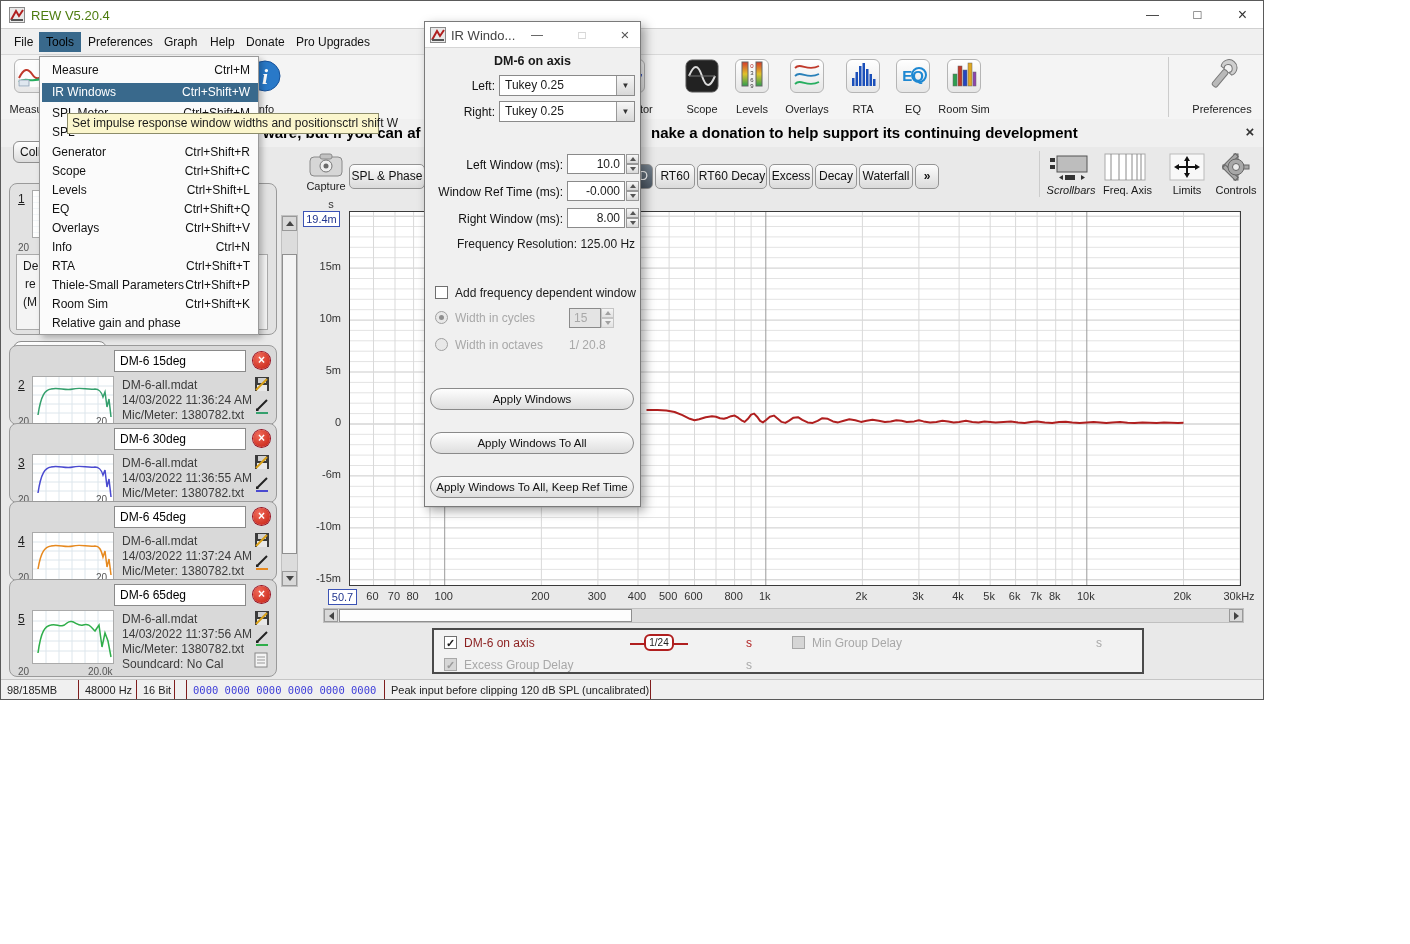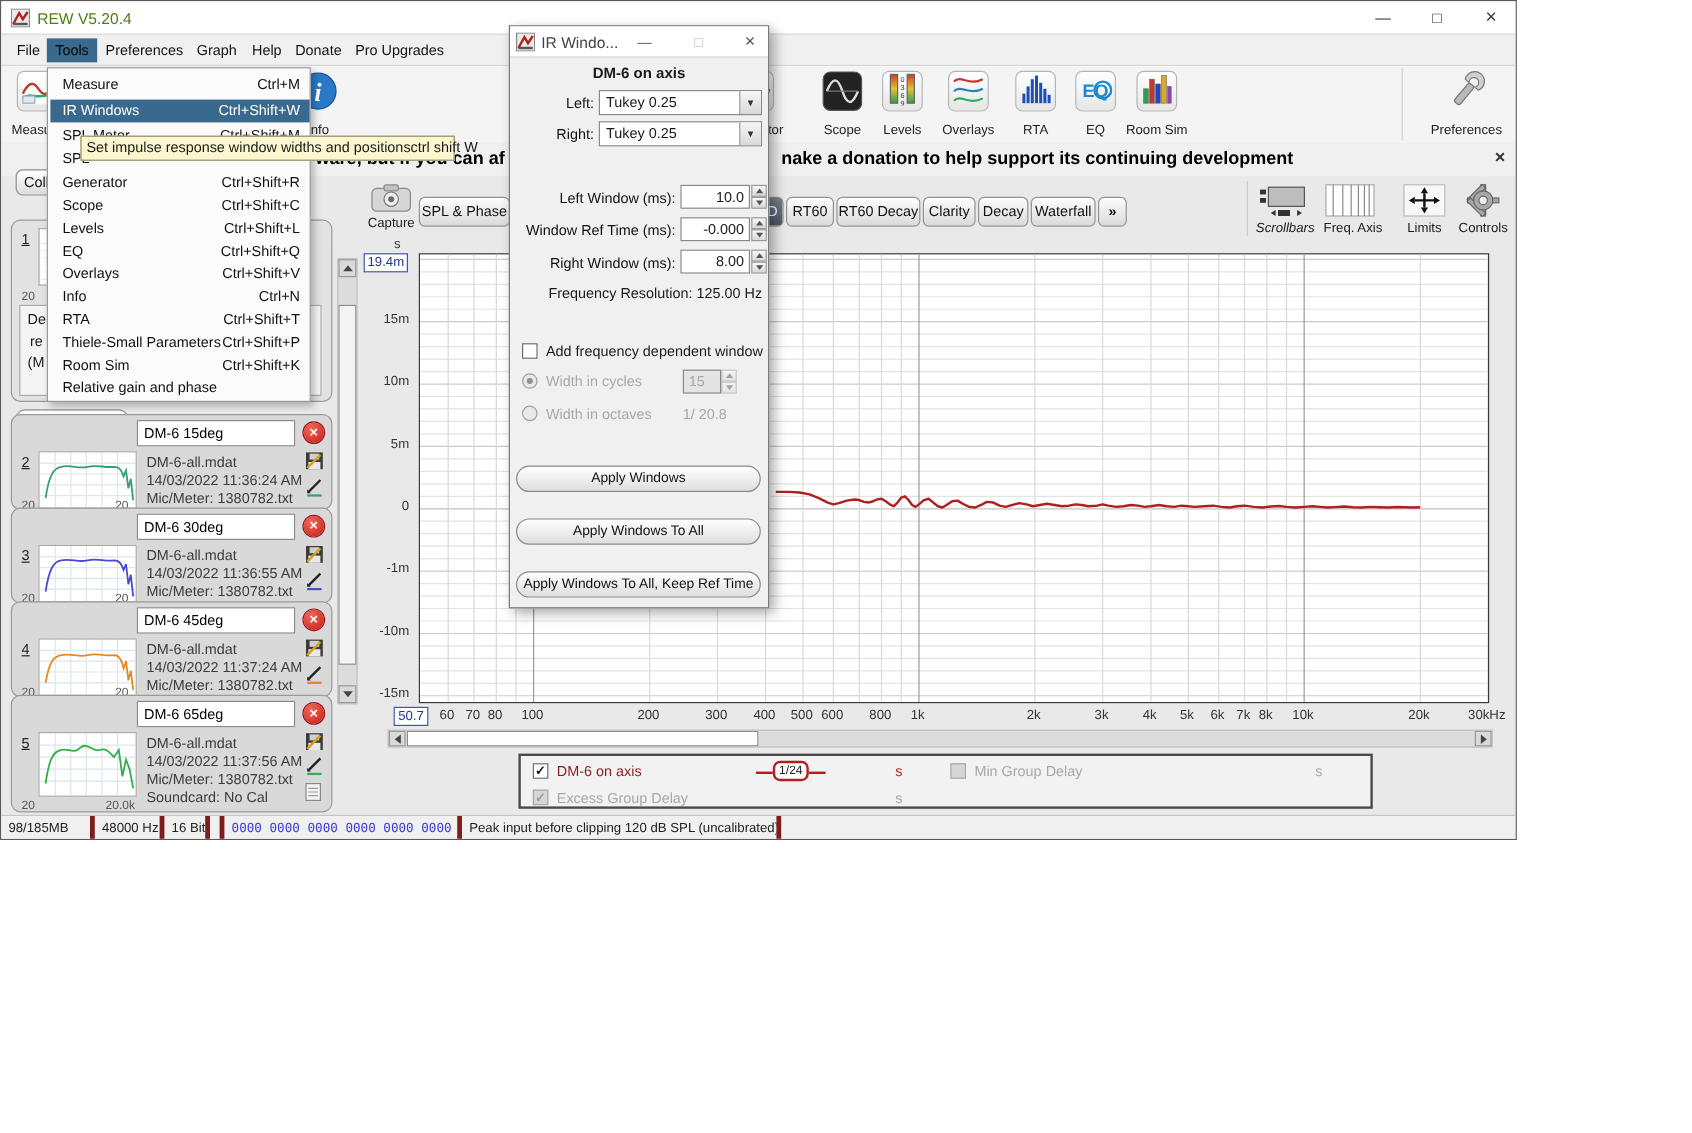--- a/index.html
+++ b/index.html
@@ -54,21 +54,21 @@
   .ytick{position:absolute;right:0;width:100%;text-align:right;font-size:11px;color:#333;}
   .xtick{position:absolute;font-size:11px;color:#333;transform:translateX(-50%);white-space:nowrap;}
   .axisbox{position:absolute;background:#fff;border:1px solid #3b53b5;color:#22368f;font-size:11px;text-align:center;line-height:14px;}
   
   .legend{position:absolute;left:431px;top:627px;width:712px;height:46px;background:#f2f2f2;border:2px solid #4a4a4a;}
   .cb{position:absolute;width:13px;height:13px;background:#fff;border:1px solid #6f6f6f;font-size:11px;line-height:12px;text-align:center;font-weight:bold;}
   .cb-gray{background:#d6d6d6;border-color:#a8a8a8;color:#9a9a9a;}
   .lg-text{position:absolute;font-size:12px;white-space:nowrap;}
   
   .statusbar{position:absolute;left:0;top:678px;width:100%;height:22px;background:#f0f0f0;border-top:1px solid #c5c5c5;}
-  .scell{position:absolute;top:0;height:22px;border-right:4px solid #7f1d1d;font-size:11px;line-height:21px;padding-left:6px;white-space:nowrap;overflow:hidden;color:#222;}
+  .scell{position:absolute;top:0;height:22px;border-right:1px solid #7f1d1d;font-size:11px;line-height:21px;padding-left:6px;white-space:nowrap;overflow:hidden;color:#222;}
   
   .menu-pop{position:absolute;left:38px;top:55px;width:220px;height:279px;background:#fbfbfb;border:1px solid #9a9a9a;box-shadow:3px 3px 6px rgba(0,0,0,.25);z-index:30;}
   .menu-item{position:absolute;left:2px;width:216px;height:19px;line-height:19px;font-size:12px;color:#111;}
   .mi-label{position:absolute;left:10px;}
   .mi-short{position:absolute;right:8px;}
   .mi-hl{background:#39698c;color:#fff;}
   
   .tooltip{position:absolute;left:66px;top:112px;width:312px;height:21px;background:#fbf6cd;border:1px solid #8c8c6a;font-size:12px;line-height:19px;padding-left:4px;white-space:nowrap;z-index:40;}
   
   .dialog{position:absolute;left:423px;top:20px;width:217px;height:486px;background:#f0f0f0;border:1px solid #7a7a7a;box-shadow:4px 4px 10px rgba(0,0,0,.35);z-index:50;}
@@ -440,21 +440,21 @@
         <circle cx="17" cy="13" r="6" fill="#efefef" stroke="#777"></circle>
         <circle cx="17" cy="13" r="2.5" fill="#6a6a6a"></circle>
       </svg>
     <div style="font-size:11px;color:#222;">Capture</div>
   </div>
 
   <div class="gtab" style="left:348px;width:76px;">SPL &amp; Phase</div>
   <div class="gtab gtab-sel" style="left:614px;width:38px;">D</div>
   <div class="gtab" style="left:654px;width:40px;">RT60</div>
   <div class="gtab" style="left:696px;width:70px;">RT60 Decay</div>
-  <div class="gtab" style="left:768px;width:44px;">Clarity</div>
+  <div class="gtab" style="left:768px;width:44px;">Excess</div>
   <div class="gtab" style="left:814px;width:42px;">Decay</div>
   <div class="gtab" style="left:858px;width:54px;">Waterfall</div>
   <div class="gtab" style="left:914px;width:24px;font-weight:bold;">»</div>
 
   <div class="vsep" style="left:1038px;top:150px;height:46px;"></div>
   <div class="abs" style="left:1042px;top:152px;width:56px;text-align:center;font-style:italic;">
     <svg width="44" height="28">
         <rect x="8" y="3" width="30" height="16" fill="#bdbdbd" stroke="#555"></rect>
         <rect x="1" y="5" width="5" height="4" fill="#333"></rect>
         <rect x="1" y="12" width="5" height="4" fill="#333"></rect>
@@ -508,21 +508,21 @@
     <div style="font-size:11px;">Controls</div>
   </div>
 
   <span class="abs" style="left:318px;top:197px;width:24px;text-align:center;font-size:11px;color:#333;">s</span>
   <div class="axisbox" style="left:302px;top:210px;width:37px;height:16px;">19.4m</div>
   <div id="y-ticks" class="abs" style="left:254px;top:210px;width:86px;height:375px;">
       <div class="ytick" style="top: 49.1058px;">15m</div>
       <div class="ytick" style="top: 101.056px;">10m</div>
       <div class="ytick" style="top: 153.006px;">5m</div>
       <div class="ytick" style="top: 204.955px;">0</div>
-      <div class="ytick" style="top: 256.905px;">-1m</div>
+      <div class="ytick" style="top: 256.905px;">-6m</div>
       <div class="ytick" style="top: 308.855px;">-10m</div>
       <div class="ytick" style="top: 360.805px;">-15m</div>
     </div>
 
   <div class="plot">
     <svg id="plot-svg" width="890" height="373" viewBox="0 0 890 373">
         <line x1="0" y1="367.8" x2="890" y2="367.8" stroke="#cbcbcb"></line>
         <line x1="0" y1="357.4" x2="890" y2="357.4" stroke="#e3e3e3"></line>
         <line x1="0" y1="347.0" x2="890" y2="347.0" stroke="#e3e3e3"></line>
         <line x1="0" y1="336.6" x2="890" y2="336.6" stroke="#e3e3e3"></line>

